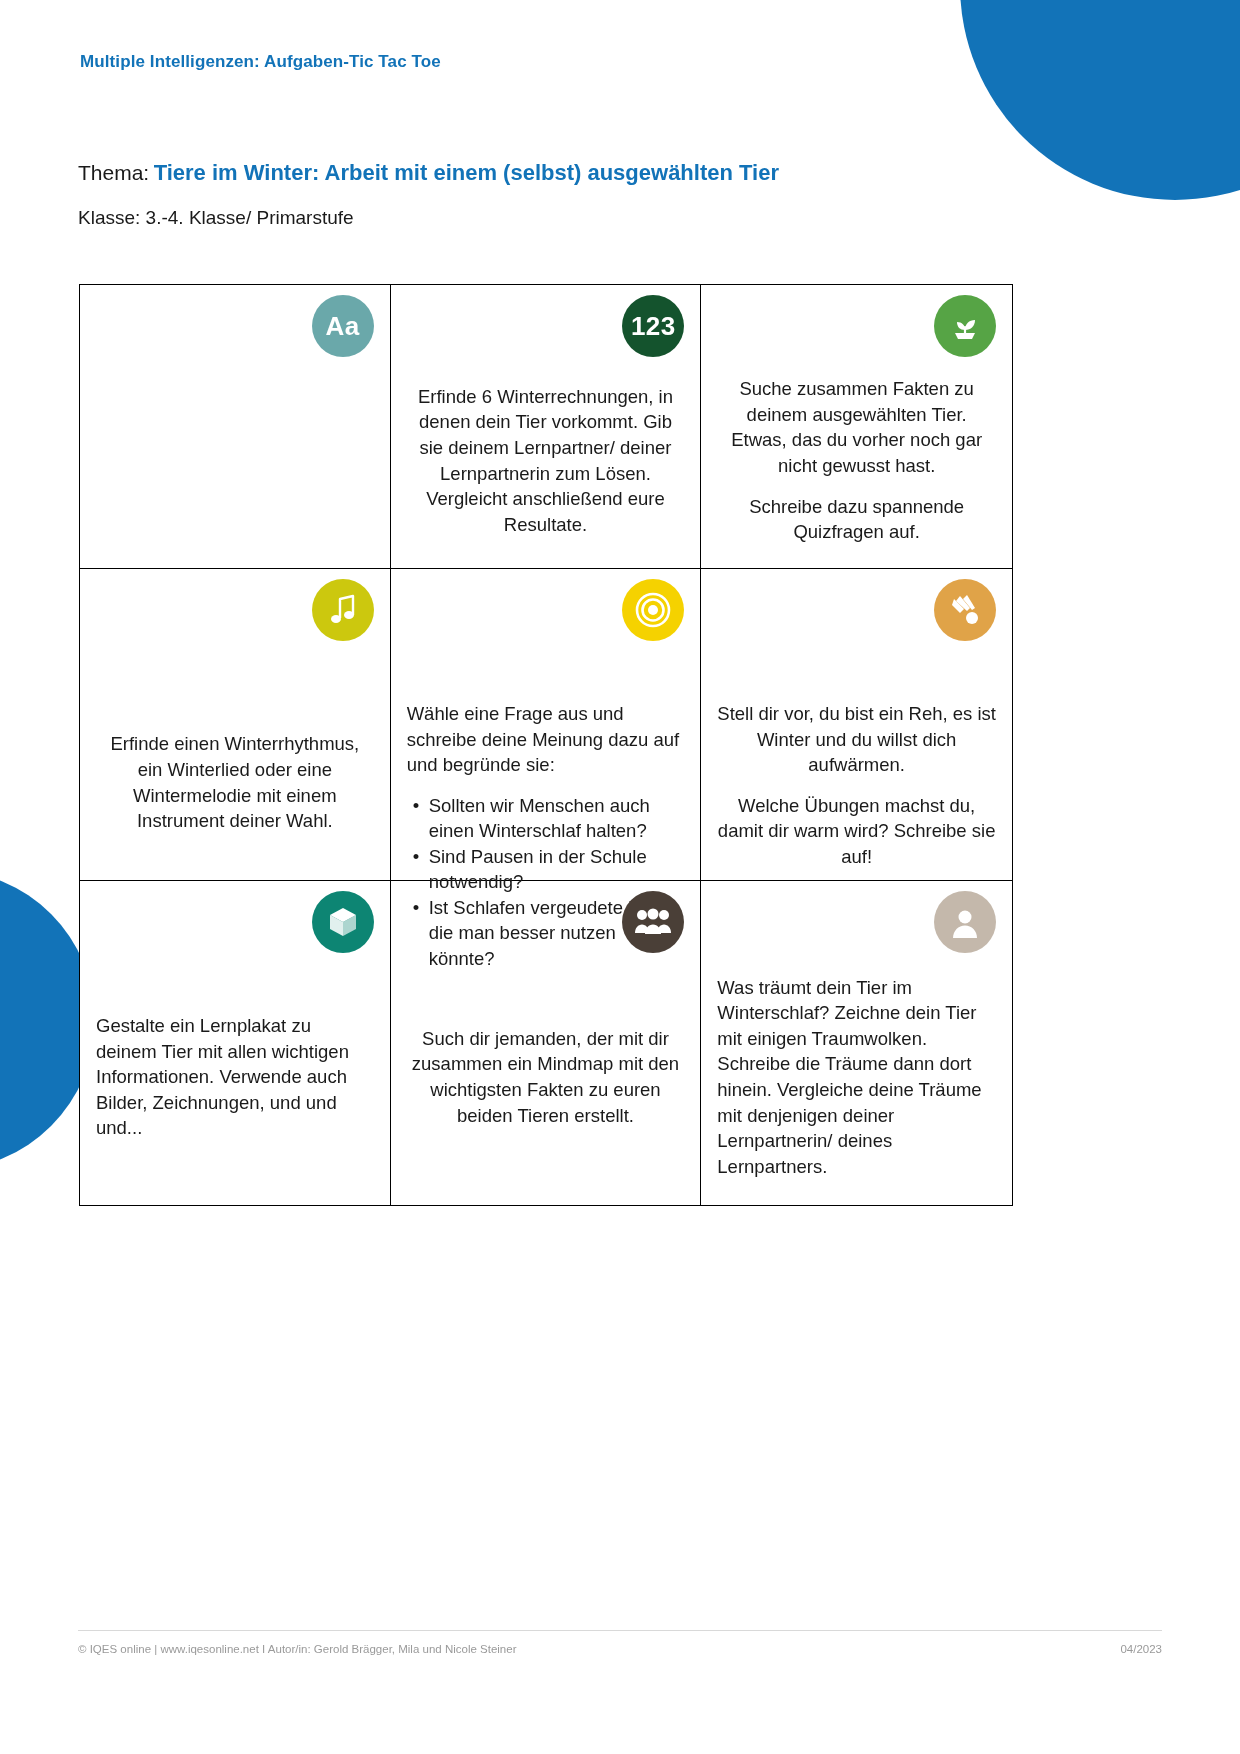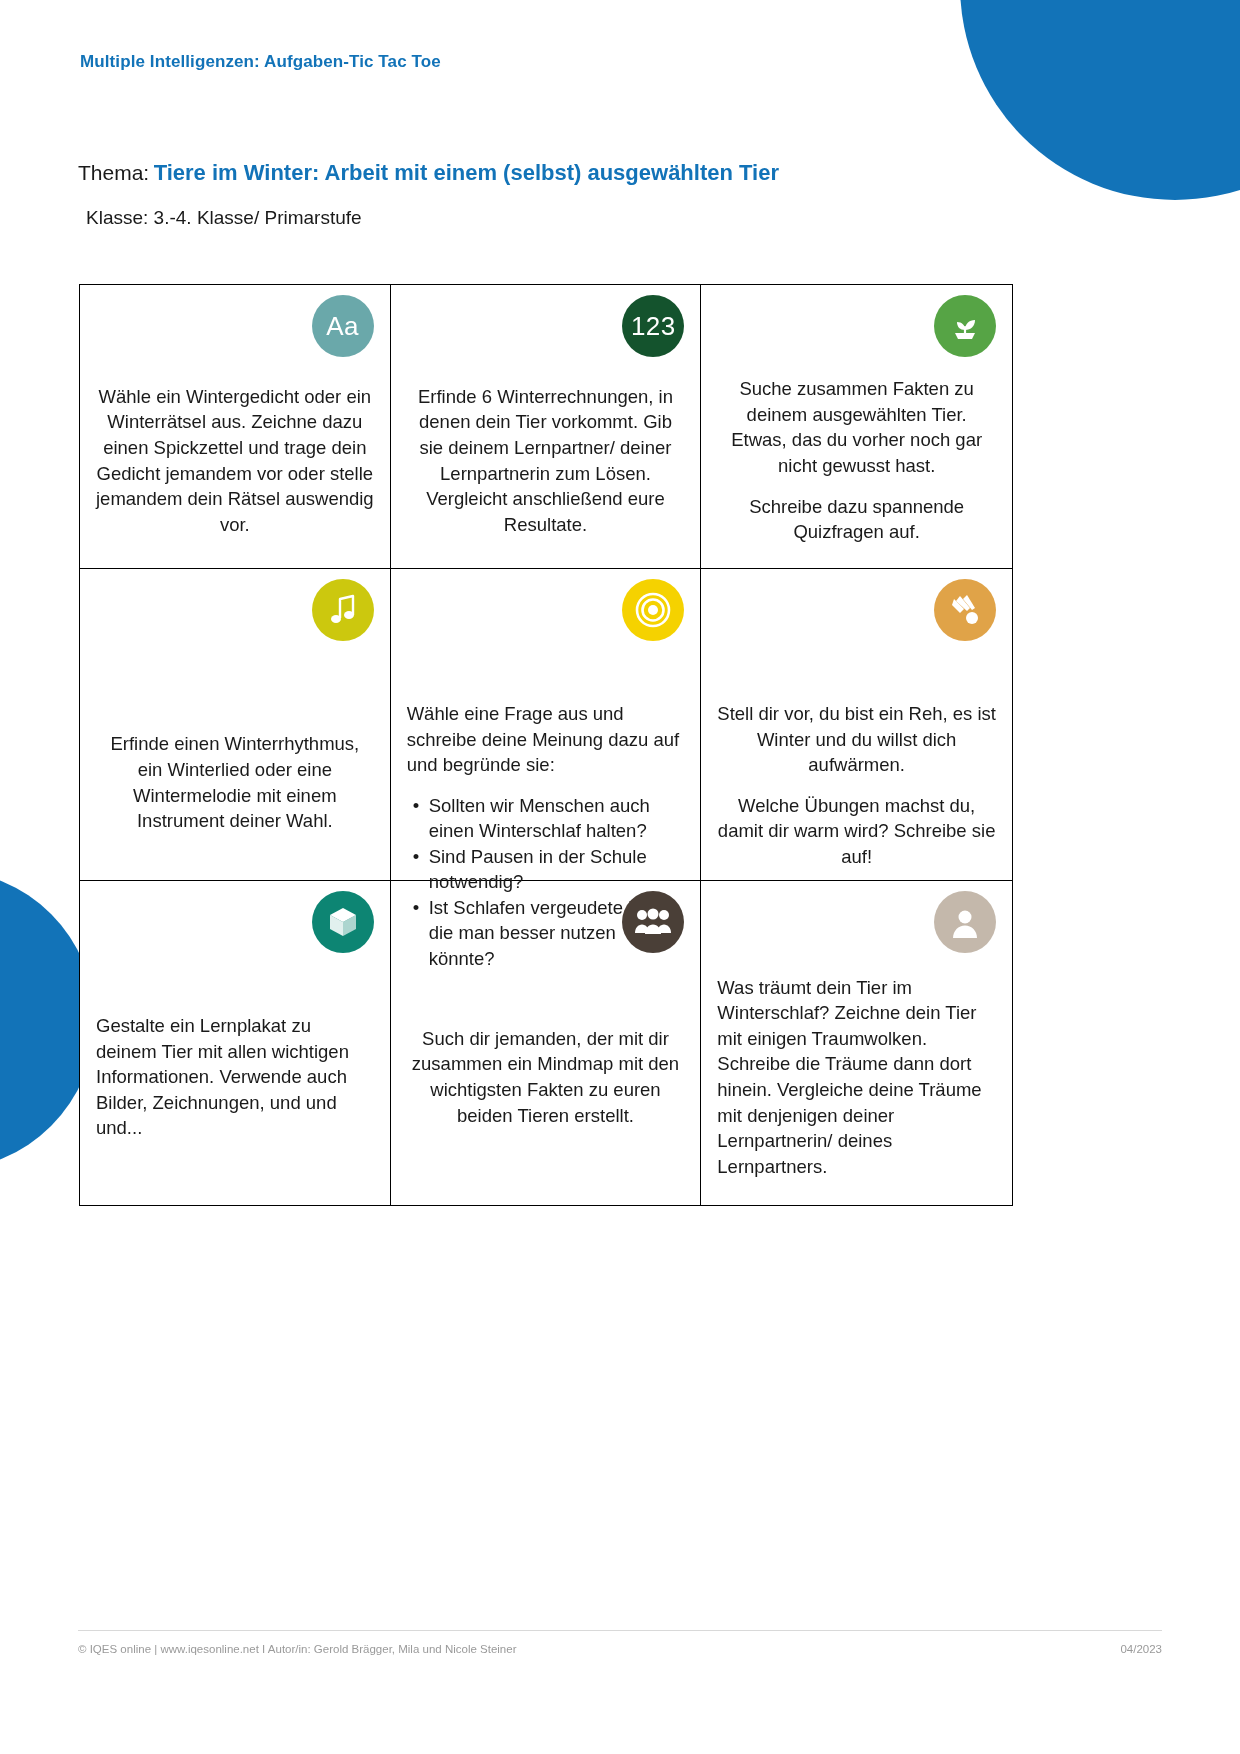--- a/index.html
+++ b/index.html
@@ -63,21 +63,21 @@
     color: #1a1a1a;
     font-weight: normal;
   }
   .thema-value {
     font-size: 22px;
     color: #1273b8;
     font-weight: bold;
   }
   .klasse-line {
     position: absolute;
-    left: 86px;
+    left: 78px;
     top: 207px;
     font-size: 19px;
     color: #1a1a1a;
     z-index: 3;
   }
 
   
   .grid {
     position: absolute;
     left: 79px;
@@ -118,21 +118,21 @@
     height: 62px;
     border-radius: 50%;
     display: flex;
     align-items: center;
     justify-content: center;
     color: #ffffff;
     flex: 0 0 auto;
   }
   .icon-text {
     font-size: 26px;
-    font-weight: normal;
+    font-weight: bold;
     letter-spacing: 0.5px;
     color: #ffffff;
     line-height: 1;
   }
   .icon svg { display: block; }
 
   .cell-body {
     flex: 1 1 auto;
     display: flex;
     flex-direction: column;
@@ -210,25 +210,20 @@
     <span class="thema-value">Tiere im Winter: Arbeit mit einem (selbst) ausgewählten Tier</span>
   </div>
 
   <div class="klasse-line">Klasse: 3.-4. Klasse/ Primarstufe</div>
 
   <div class="grid" id="task-grid">
       <div class="cell r1">
         <div class="icon-row">
           <div class="icon" style="background: rgb(106, 168, 170);">
             <span class="icon-text">Aa</span>
-          </div>
-        </div>
-        <div class="cell-body">
-          <div class="task-text center">
-            <p>Wähle ein Wintergedicht oder ein Winterrätsel aus. Zeichne dazu einen Spickzettel und trage dein Gedicht jemandem vor oder stelle jemandem dein Rätsel auswendig vor.</p>
           </div>
         </div>
       </div>
       <div class="cell r1">
         <div class="icon-row">
           <div class="icon" style="background: #14532d;">
             <span class="icon-text">123</span>
           </div>
         </div>
         <div class="cell-body">

